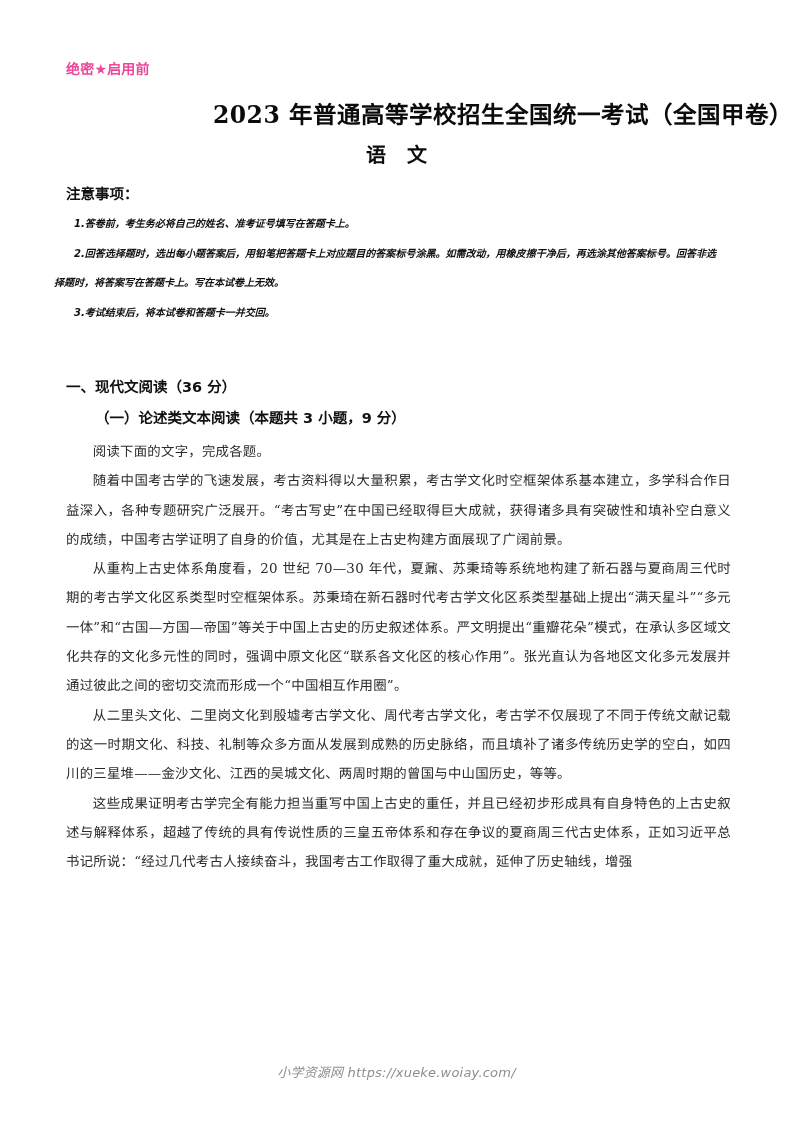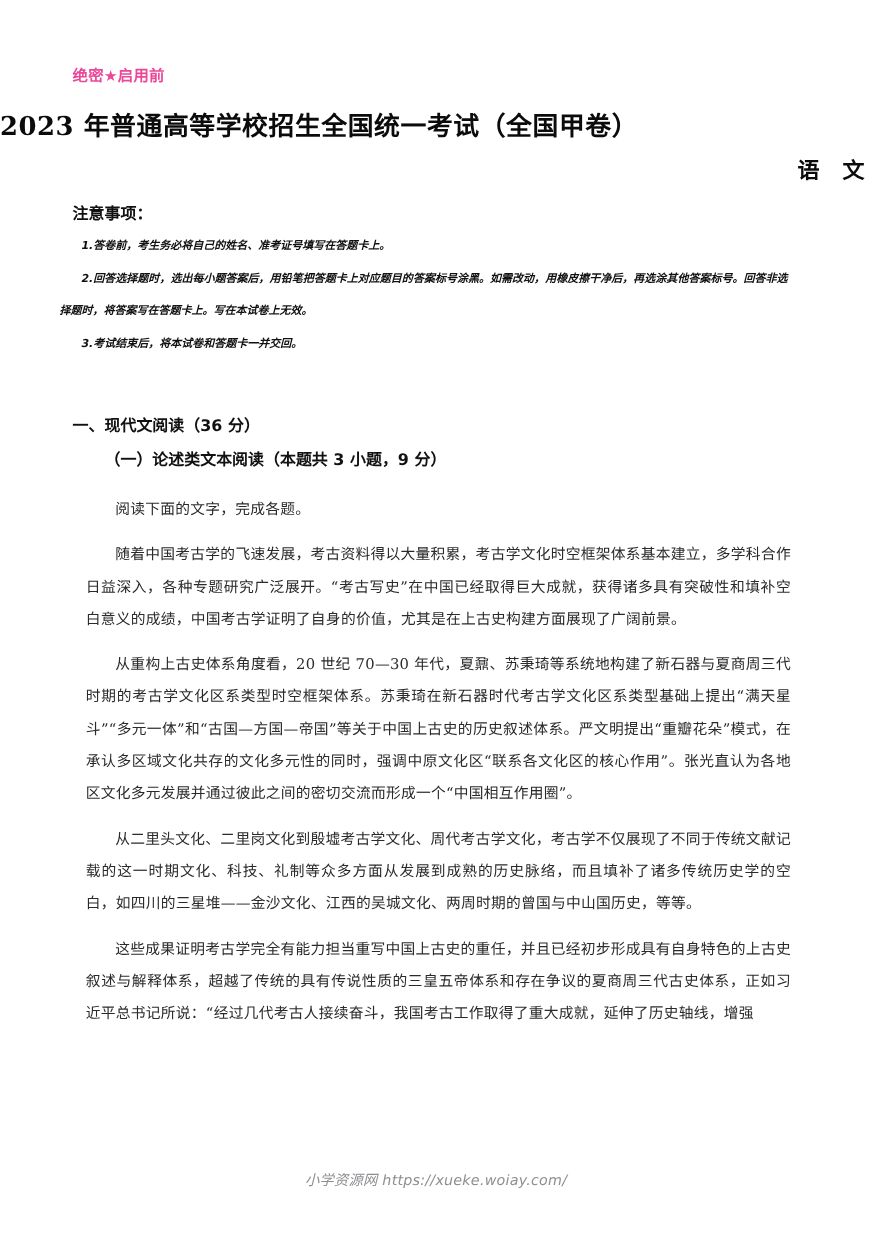--- a/index.html
+++ b/index.html
@@ -34,34 +34,34 @@
     font-size: 14px;
     letter-spacing: 0.2px;
     color: #ec4899;
   }
 
   .doc-title {
     position: absolute;
     left: 0;
     right: 0;
     top: 96px;
-    text-align: left;
+    text-align: right;
     font-family: "DejaVu Serif", "Liberation Serif", serif;
     font-weight: 700;
     font-size: 23.5px;
     letter-spacing: 0.5px;
     color: #0b0b0b;
   }
 
   .doc-subject {
     position: absolute;
     left: 0;
     right: 0;
     top: 139px;
-    text-align: right;
+    text-align: center;
     font-family: "DejaVu Serif", "Liberation Serif", serif;
     font-weight: 700;
     font-size: 20px;
     letter-spacing: 7px;
     text-indent: 7px;
     color: #0b0b0b;
   }
 
   .notice-heading {
     position: absolute;
@@ -121,21 +121,21 @@
     top: 437px;
     width: 665px;
     font-family: "DejaVu Serif", "Liberation Serif", serif;
     font-size: 13.4px;
     line-height: 29.3px;
     color: #2a2a2a;
     text-align: justify;
     text-justify: inter-ideograph;
   }
   .passage p {
-    margin: 12px;
+    margin: 0;
     text-indent: 2em;
     letter-spacing: 0.25px;
   }
   .passage p.instruction {
     margin-bottom: 0;
   }
 
   
   .footer-watermark {
     position: absolute;

